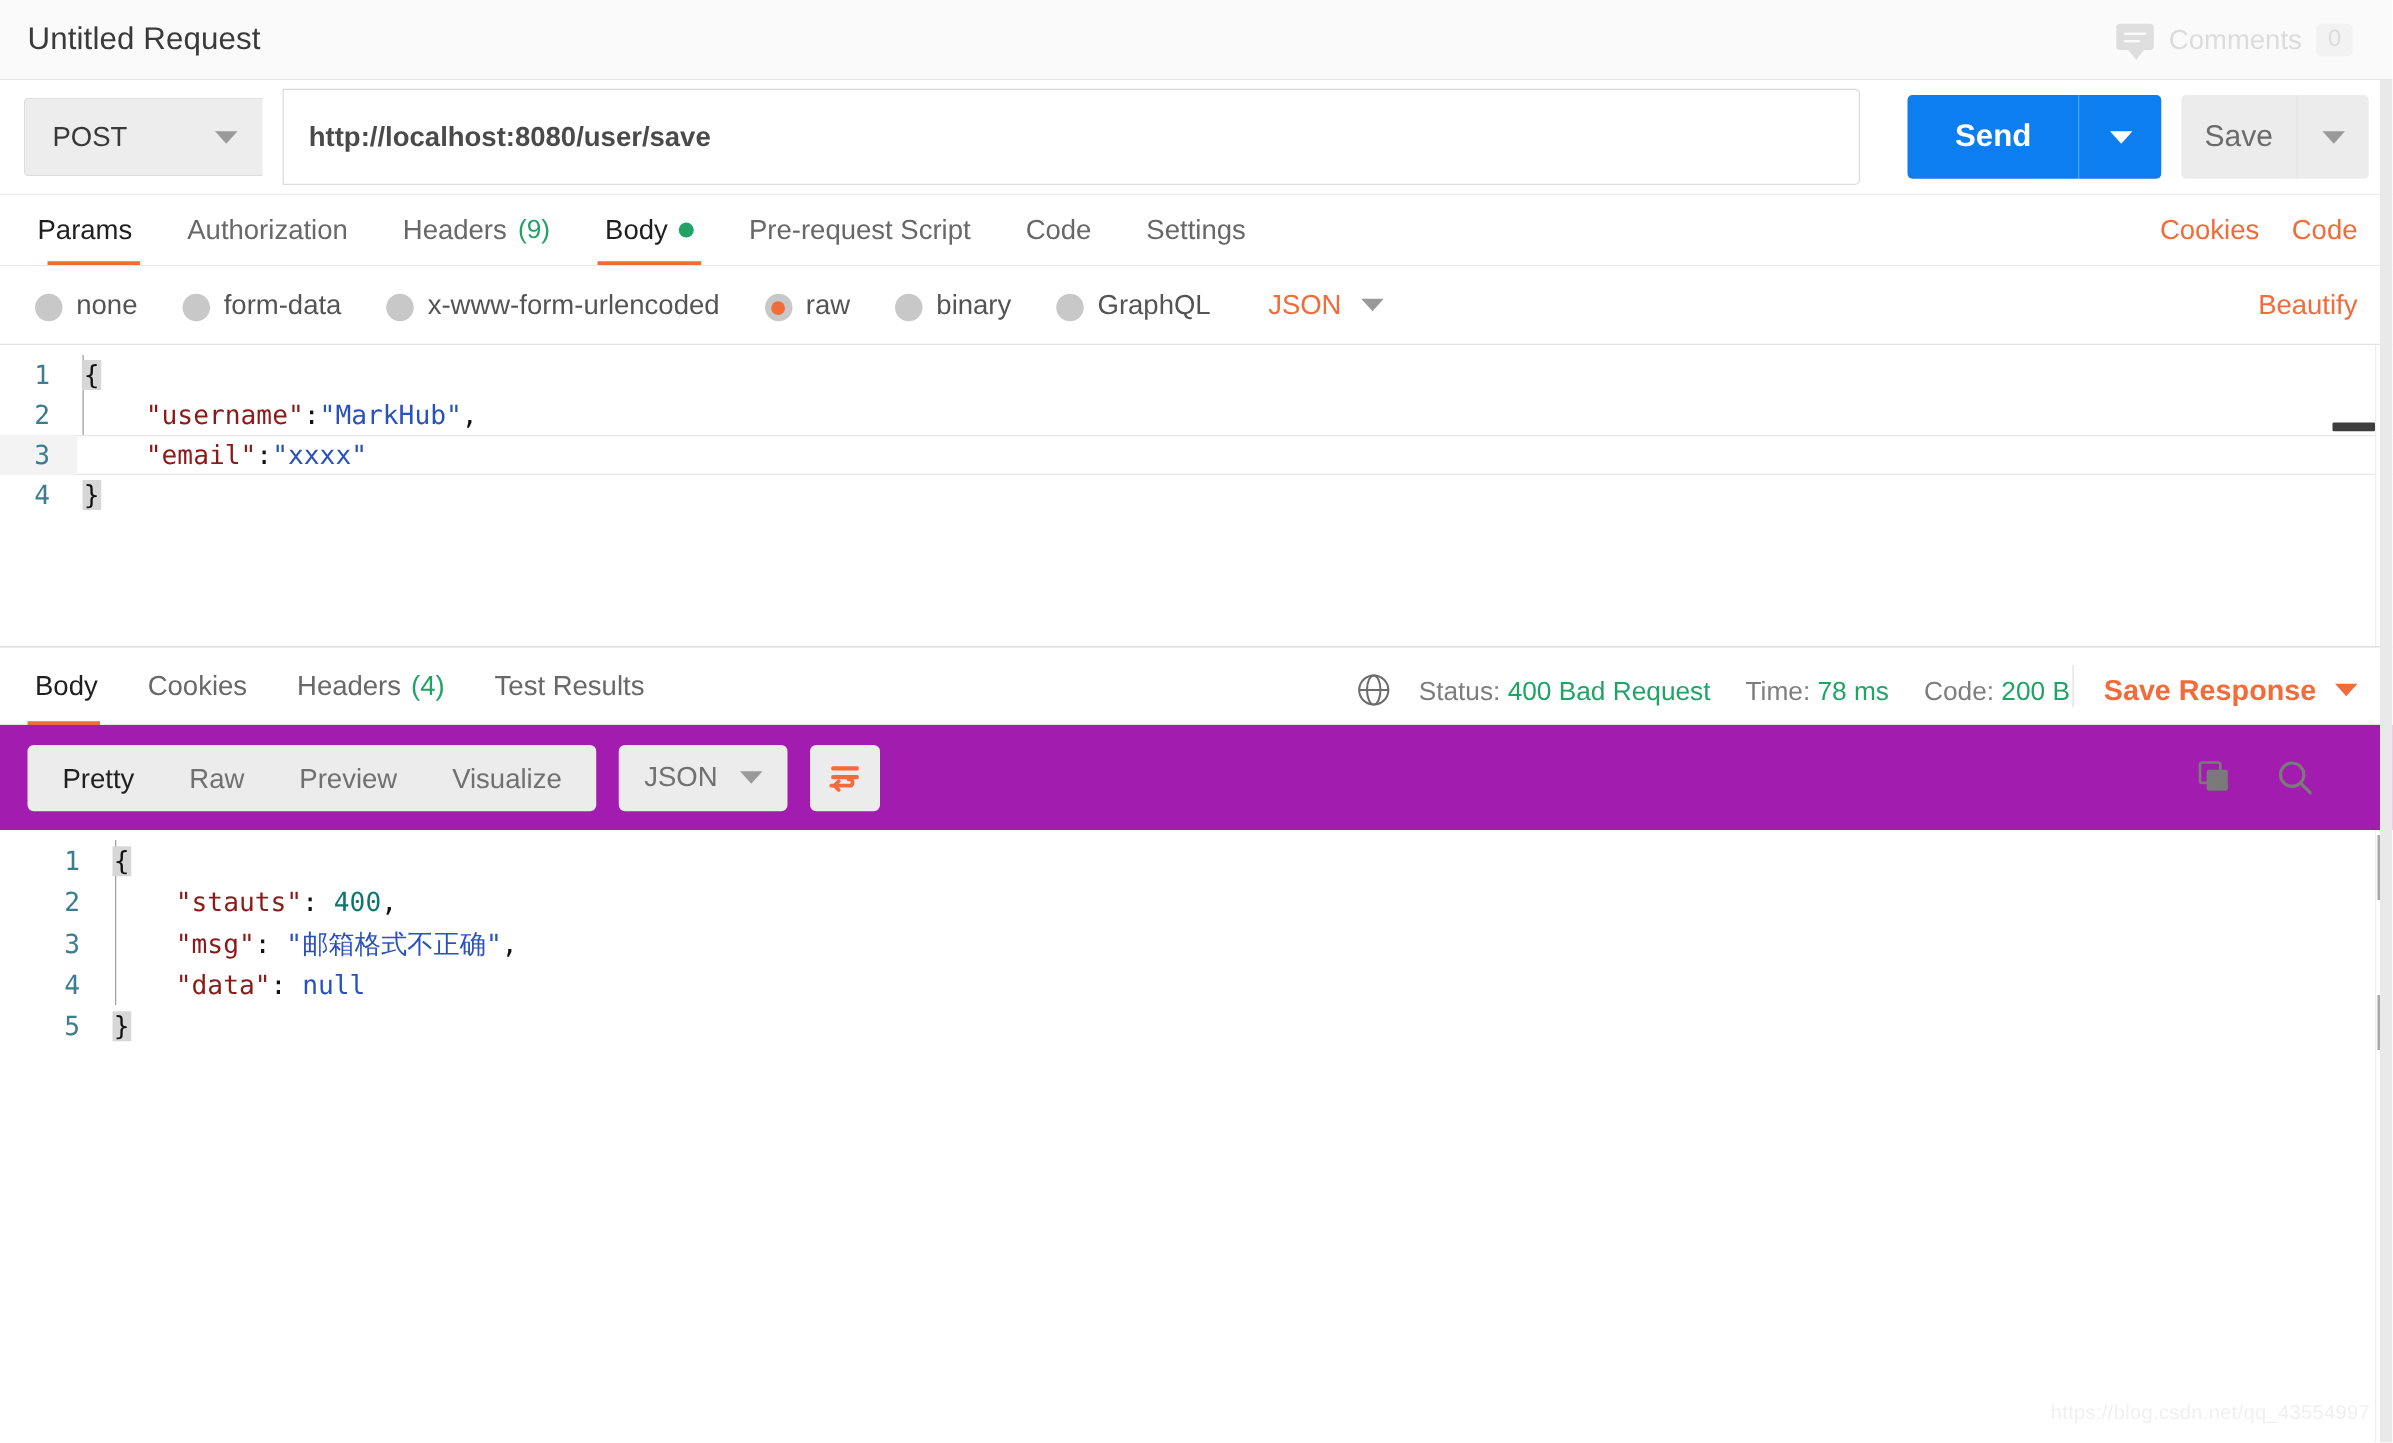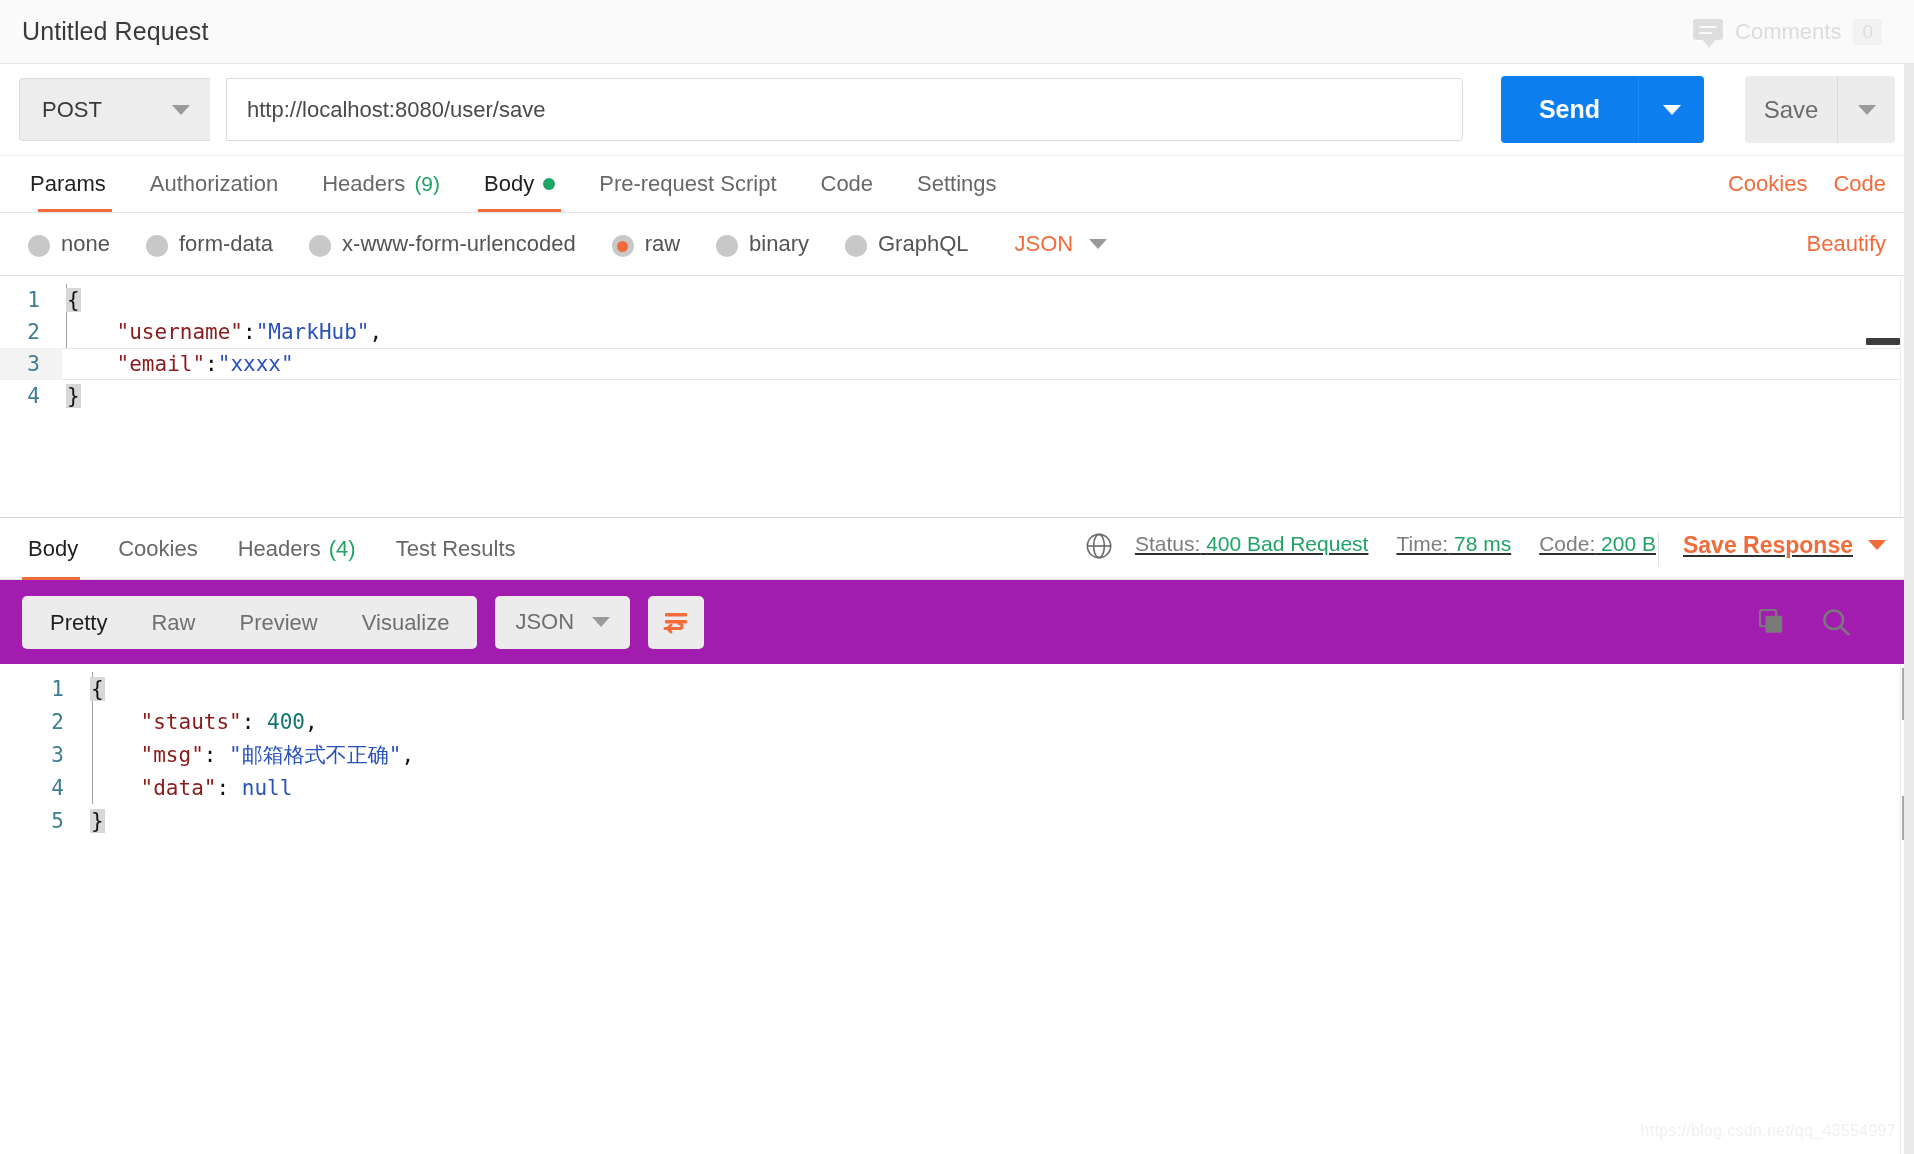--- a/index.html
+++ b/index.html
@@ -62,43 +62,44 @@
     background: #ededed; border: 1px solid #dcdcdc; border-right: none;
     border-radius: 4px 0 0 4px;
     display: flex; align-items: center; justify-content: space-between;
     padding: 0 20px 0 22px;
     font-size: 22px; color: #3a3a3a;
     cursor: pointer;
   }
   .caret { width: 0; height: 0; border-left: 9px solid transparent; border-right: 9px solid transparent; border-top: 10px solid #9a9a9a; }
   .caret.white { border-top-color: #ffffff; }
   .url-input {
-    flex: 1; height: 63px;
+    flex: 1; height: 77px;
     background: #ffffff;
     border: 1px solid #dcdcdc;
     border-radius: 0 4px 4px 0;
     font-size: 22px; color: #4a4a4a;
     padding: 0 20px;
     font-family: "Liberation Sans", sans-serif;
     outline: none;
+    font-weight: bold;
   }
   .send-group { display: flex; margin-left: 22px; }
   .send-btn {
     width: 137px; height: 67px; background: #0d7ef0; color: #fff;
     border: none; border-radius: 4px 0 0 4px;
     font-size: 25px; font-weight: bold; cursor: pointer;
     font-family: "Liberation Sans", sans-serif;
   }
   .send-caret {
     width: 66px; height: 67px; background: #0d7ef0;
     border-radius: 0 4px 4px 0; border: none;
     border-left: 1px solid #1c89f5;
     display: flex; align-items: center; justify-content: center; cursor: pointer;
   }
-  .save-group { display: flex; margin-left: 25px; }
+  .save-group { display: flex; }
   .save-btn {
     width: 92px; height: 67px; background: #ececec; color: #6b6b6b;
     border: none; border-radius: 4px 0 0 4px;
     font-size: 24px; cursor: pointer;
     font-family: "Liberation Sans", sans-serif;
   }
   .save-caret {
     width: 58px; height: 67px; background: #ececec;
     border-radius: 0 4px 4px 0; border: none;
     border-left: 1px solid #dcdcdc;
@@ -203,21 +204,21 @@
   .resp-tab {
     padding: 0 20px; font-size: 22px; color: #686868; cursor: pointer;
     position: relative; height: 62px; display: flex; align-items: center; gap: 8px;
   }
   .resp-tab:first-child { padding-left: 6px; }
   .resp-tab.active { color: #1f1f1f; }
   .resp-tab.active::after {
     content: ""; position: absolute; left: 0px; right: 18px; bottom: 0;
     height: 3px; background: #f26b3a;
   }
-  .status-right { margin-left: auto; display: flex; align-items: flex-start; gap: 0px; text-decoration: underline; }
+  .status-right { margin-left: auto; display: flex; align-items: flex-end; gap: 0px; }
   .globe { width: 28px; height: 28px; margin-right: 22px; }
   .stat-group { font-size: 21px; color: #7d7d7d; margin-right: 28px; }
   .stat-group .val { color: #21a366; }
   .vsep { width: 1px; height: 34px; background: #e0e0e0; margin: 0 24px 0 2px; }
   .save-response { display: flex; align-items: center; gap: 15px; cursor: pointer; padding-right: 6px; }
   .save-response .srlabel { font-size: 23px; color: #f26b3a; font-weight: bold; }
   .caret-orange { width: 0; height: 0; border-left: 9px solid transparent; border-right: 9px solid transparent; border-top: 10px solid #f26b3a; }
 
   
   .resp-toolbar {

